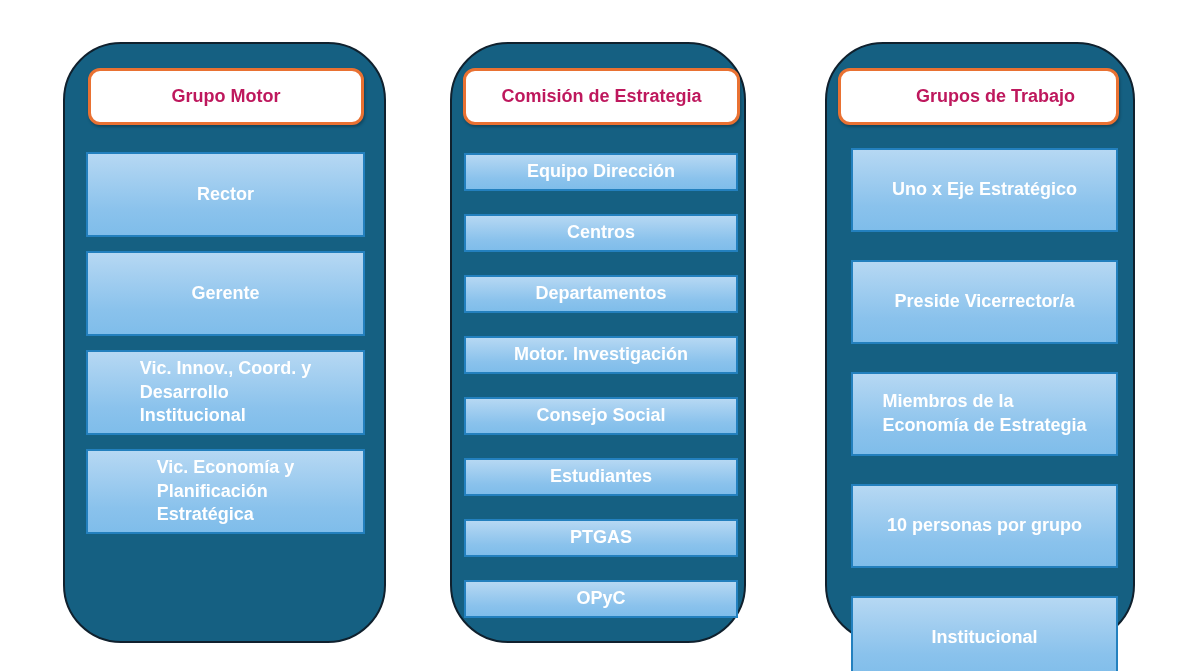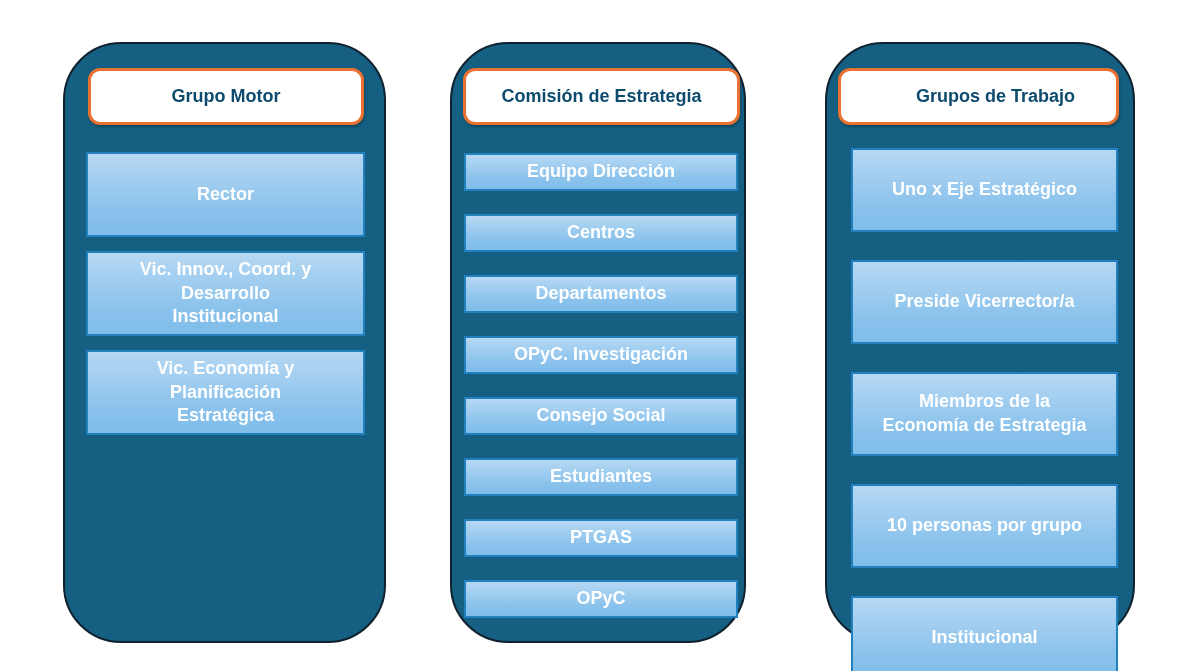--- a/index.html
+++ b/index.html
@@ -32,21 +32,21 @@
     position: absolute;
     top: 24px;
     height: 57px;
     background: #ffffff;
     border: 3px solid #e97132;
     border-radius: 12px;
     box-sizing: border-box;
     display: flex;
     align-items: center;
     justify-content: center;
-    color: #0c4a6e;
+    color: #be185d;
     font-weight: bold;
     font-size: 18px;
     text-align: center;
     box-shadow: 1px 2px 3px rgba(0,0,0,0.28);
   }
   #panel-1 .panel-header { left: 23px; right: 20px; }
   #panel-2 .panel-header { left: 11px; right: 4px;  }
   #panel-3 .panel-header { left: 11px; right: 14px; padding-left: 34px; }
 
   .items {
@@ -58,21 +58,20 @@
   #panel-2 .items { top: 109px; left: 12px; right: 6px;  gap: 23px; }
   #panel-3 .items { top: 104px; left: 24px; right: 15px; gap: 28px; }
 
   .item {
     border: 2px solid #2380be;
     background: linear-gradient(180deg, #b6d8f3 0%, #8ac2ec 70%, #7fbdea 100%);
     box-sizing: border-box;
     display: flex;
     align-items: center;
     justify-content: center;
-    text-align: center;
     color: #ffffff;
     font-weight: bold;
     font-size: 18px;
     line-height: 1.32;
     padding: 0 20px;
     white-space: pre-line;
     flex: none;
   }
   #panel-1 .item { height: 85px; }
   #panel-2 .item { height: 38px; font-size: 18px; }
@@ -80,36 +79,37 @@
 </style>
 </head>
 <body>
 
 <div class="canvas">
 
   <div class="panel" id="panel-1">
     <div class="panel-header">Grupo Motor</div>
     <div class="items">
       <div class="item">Rector</div>
+      <div class="item">Gerente</div>
       <div class="item">Vic. Innov., Coord. y
 Desarrollo
 Institucional</div>
       <div class="item">Vic. Economía y
 Planificación
 Estratégica</div>
     </div>
   </div>
 
   <div class="panel" id="panel-2">
     <div class="panel-header">Comisión de Estrategia</div>
     <div class="items">
       <div class="item">Equipo Dirección</div>
       <div class="item">Centros</div>
       <div class="item">Departamentos</div>
-      <div class="item">OPyC. Investigación</div>
+      <div class="item">Motor. Investigación</div>
       <div class="item">Consejo Social</div>
       <div class="item">Estudiantes</div>
       <div class="item">PTGAS</div>
       <div class="item">OPyC</div>
     </div>
   </div>
 
   <div class="panel" id="panel-3">
     <div class="panel-header">Grupos de Trabajo</div>
     <div class="items">

